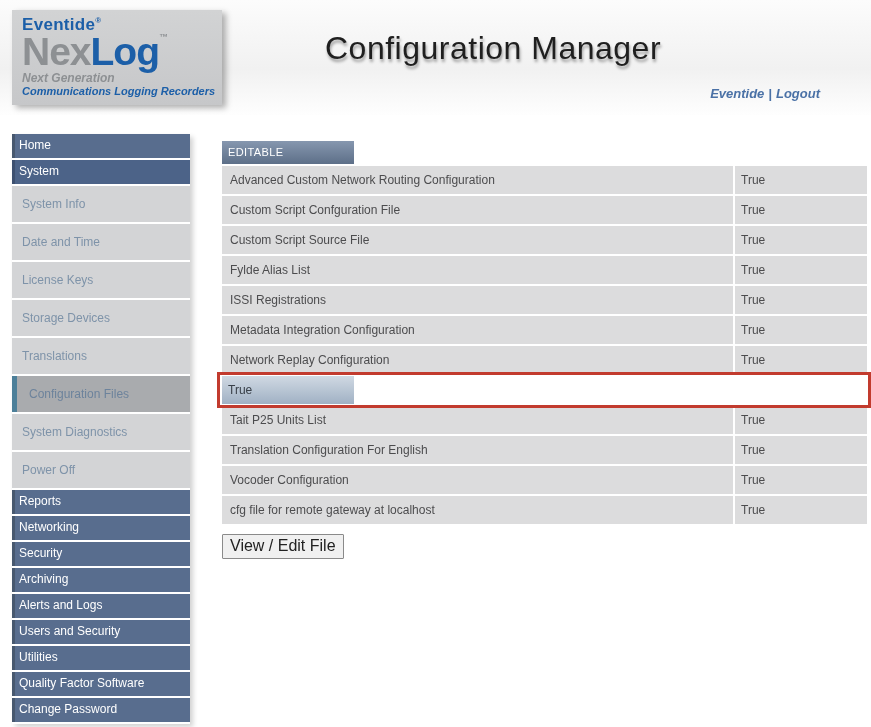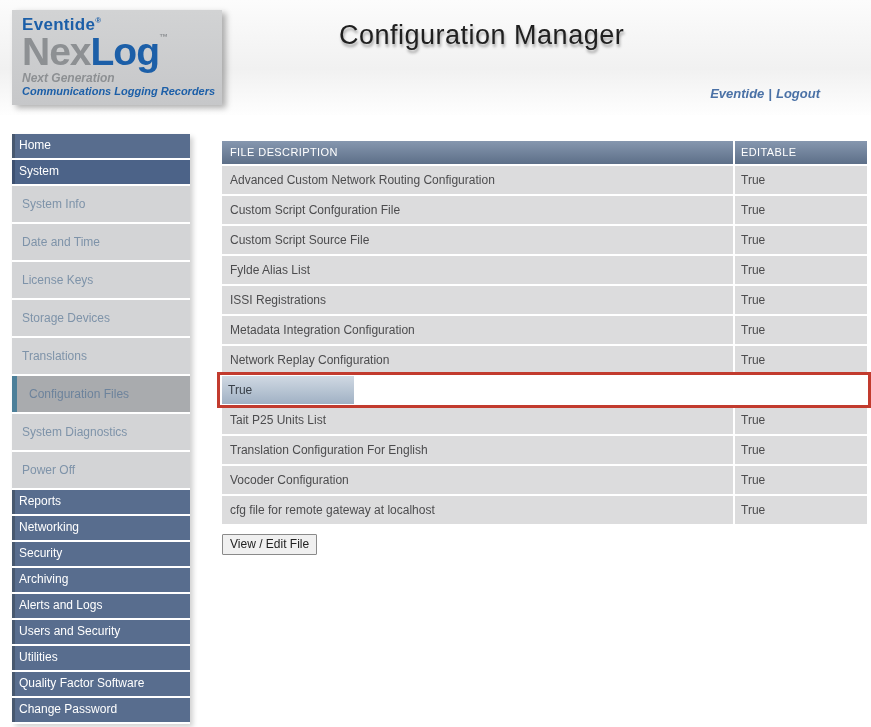--- a/index.html
+++ b/index.html
@@ -14,22 +14,22 @@
           background:linear-gradient(180deg,#d2d3d4 0%,#c6c7c9 100%);
           box-shadow:4px 3px 6px rgba(0,0,0,0.30); padding:5px 0 0 10px; }
   .logo-brand { font-size:17px; font-weight:bold; color:#1c5fa8; letter-spacing:0.3px; }
   .logo-brand .reg { font-size:8px; vertical-align:super; }
   .logo-product { font-size:39px; font-weight:bold; line-height:0.95; letter-spacing:-1px; margin-top:-2px; }
   .logo-product .nex { color:#8d9093; }
   .logo-product .log { color:#1c5fa8; }
   .logo-product .tm { font-size:9px; color:#8d9093; vertical-align:top; letter-spacing:0; }
   .logo-tag1 { font-size:12px; font-weight:bold; font-style:italic; color:#8d9093; margin-top:1px; }
   .logo-tag2 { font-size:11px; font-weight:bold; font-style:italic; color:#1c5fa8; }
-  .title { position:absolute; left:325px; top:20px; font-size:27px; font-weight:400;
-           color:#1f1f1f; text-shadow:1px 3px 3px rgba(0,0,0,0.35); letter-spacing:0.5px; white-space:nowrap;margin-left:14px; }
+  .title { position:absolute; left:325px; top:30px; font-size:32px; font-weight:400;
+           color:#1f1f1f; text-shadow:1px 3px 3px rgba(0,0,0,0.35); letter-spacing:0.5px; white-space:nowrap; }
   .header-links { position:absolute; left:0; top:86px; width:820px; text-align:right;
                   font-size:13px; font-weight:bold; font-style:italic; color:#4a71a6; }
   .header-links a { color:#4a71a6; text-decoration:none; cursor:pointer; }
   .header-links .sep { margin:0 4px; }
 
   
   .sidebar { position:absolute; left:12px; top:134px; width:178px;
              box-shadow:3px 3px 5px rgba(0,0,0,0.18); }
   .nav-item { width:178px; margin-bottom:2px; font-size:12px; cursor:pointer; }
   .nav-item.main { height:24px; line-height:22px; background:#586d8e; color:#ffffff;
@@ -47,21 +47,21 @@
         font-size:11px; line-height:23px; letter-spacing:0.4px; }
   .th.desc { flex:1; padding-left:8px; }
   .th.edit { width:132px; padding-left:6px; }
   .row { display:flex; gap:2px; height:28px; margin-bottom:2px; position:relative; cursor:pointer; }
   .cell { background:#dcdcdd; color:#4c4c4e; font-size:12px; line-height:28px; white-space:nowrap; }
   .cell.desc { flex:1; padding-left:8px; }
   .cell.edit { width:132px; padding-left:6px; }
   .row.highlighted .cell { background:linear-gradient(180deg,#d0d9e3 0%,#a0b1c4 100%); color:#394049; }
   .red-frame { position:absolute; left:-5px; top:-4px; right:-4px; bottom:-4px;
                border:3px solid #c23b2e; z-index:3; pointer-events:none; }
-  .view-edit { display:inline-block; margin-top:8px; padding:2px 7px 3px 7px; font-size:12px;
+  .view-edit { display:inline-block; margin-top:8px; padding:2px 7px 3px 7px; font-size:16px;
                font-family:"Liberation Sans", sans-serif; color:#222222;
                background:#f0f0f0; border:1px solid #8a8a8a; border-radius:1px; cursor:pointer; }
 </style>
 </head>
 <body>
 
 <div class="page">
 
   <div class="header">
     <div class="logo">
@@ -94,21 +94,20 @@
       <div class="nav-item main">Alerts and Logs</div>
       <div class="nav-item main">Users and Security</div>
       <div class="nav-item main">Utilities</div>
       <div class="nav-item main">Quality Factor Software</div>
       <div class="nav-item main">Change Password</div>
     </div>
 
   <div class="content">
     <div>
       <div class="thead">
-        <div class="th desc">FILE DESCRIPTION</div>
         <div class="th edit">EDITABLE</div>
       </div>
       <div id="tbody">
           <div class="row">
             <div class="cell desc">Advanced Custom Network Routing Configuration</div>
             <div class="cell edit">True</div>
           </div>
           <div class="row">
             <div class="cell desc">Custom Script Confguration File</div>
             <div class="cell edit">True</div>

